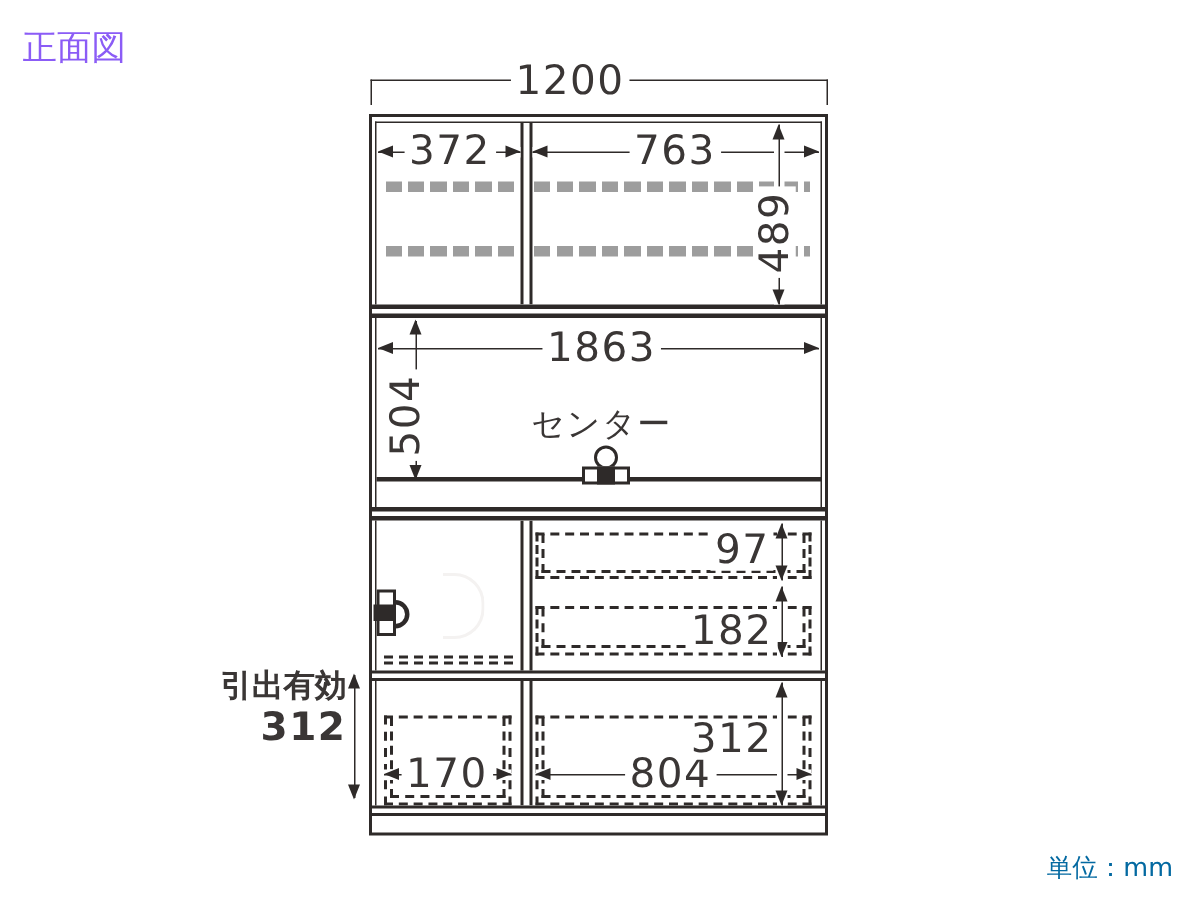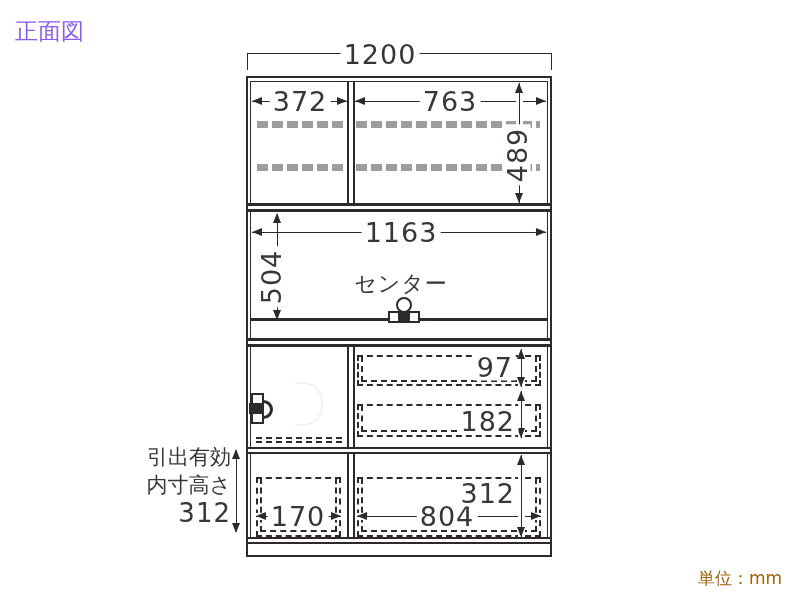--- a/index.html
+++ b/index.html
@@ -35,38 +35,37 @@
   .vdiv{position:absolute;border-left:2px solid #2e2a29;border-right:2px solid #2e2a29;box-sizing:border-box;background:#fff;z-index:2;}
   .band{position:absolute;border-top:3px solid #2e2a29;border-bottom:3px solid #2e2a29;box-sizing:border-box;background:#fff;z-index:3;}
   .band-thin{border-top-width:2px;border-bottom-width:2px;}
   .shelf{position:absolute;height:7px;z-index:1;
     background:repeating-linear-gradient(90deg,#9d9d9d 0 11px,#ffffff 11px 15px);}
   .dbox{position:absolute;border:2px dashed #2e2a29;box-sizing:border-box;z-index:2;}
   .dbox-in{position:absolute;border:2px dashed #2e2a29;border-top:none;box-sizing:border-box;z-index:2;}
   .dashline{position:absolute;border-top:2px dashed #2e2a29;z-index:2;}
   .solidline{position:absolute;background:#2e2a29;z-index:2;}
   .door-arc{position:absolute;width:26px;height:40px;border:2px solid #f4f2f1;border-left:none;border-radius:0 20px 20px 0;z-index:1;}
-  .note{position:absolute;text-align:right;font-size:21px;line-height:28px;z-index:6;color:#3a3635;}
+  .note{position:absolute;text-align:right;font-size:21px;line-height:28px;z-index:6;color:#3a3635;font-weight:bold;}
   .note .num{font-size:26px;letter-spacing:1px;}
   .title{position:absolute;font-size:23px;z-index:6;color:#8b5cf6;}
-  .unit{position:absolute;font-size:17px;text-align:right;z-index:6;color:#a16207;}
+  .unit{position:absolute;font-size:17px;text-align:right;z-index:6;color:#0369a1;}
   .cjk{font-size:22px;letter-spacing:1px;}
   .icon-part{position:absolute;box-sizing:border-box;}
 </style>
 </head>
 <body>
 
 <div class="canvas">
 
   <div class="title" style="left:15px;top:16px;">正面図</div>
   <div class="unit" style="left:650px;top:567px;width:132px;">単位：mm</div>
 
   <div class="note" style="left:95px;top:443px;width:136px;">
     <div>引出有効</div>
-    <div>内寸高さ</div>
     <div class="num">312</div>
   </div>
   <div class="vplain" style="left:236px;top:450px;height:82px;"></div>
   <div class="ah ah-u" style="left:232px;top:449px;"></div>
   <div class="ah ah-d" style="left:232px;top:523px;"></div>
 
   <div class="hplain" style="left:247px;top:53px;width:305px;"></div>
   <div class="vplain" style="left:247px;top:53px;height:17px;"></div>
   <div class="vplain" style="left:551px;top:53px;height:17px;"></div>
   <div class="dim dim-c" style="left:380px;top:54px;">1200</div>
@@ -93,21 +92,21 @@
   <div class="vstrip" style="left:516px;top:83px;height:120px;"></div>
   <div class="ah ah-u" style="left:515px;top:83px;"></div>
   <div class="ah ah-d" style="left:515px;top:193px;"></div>
   <div class="dim dim-v" style="left:517px;top:155px;">489</div>
 
   <div class="band" style="left:248px;top:203px;width:302px;height:9px;"></div>
 
   <div class="hstrip" style="left:252px;top:229px;width:294px;"></div>
   <div class="ah ah-l" style="left:252px;top:228px;"></div>
   <div class="ah ah-r" style="left:536px;top:228px;"></div>
-  <div class="dim dim-c" style="left:401px;top:232px;">1163</div>
+  <div class="dim dim-c" style="left:401px;top:232px;">1863</div>
 
   <div class="vplain" style="left:277px;top:214px;height:106px;"></div>
   <div class="ah ah-u" style="left:273px;top:213px;"></div>
   <div class="ah ah-d" style="left:273px;top:310px;"></div>
   <div class="dim dim-v" style="left:271px;top:277px;">504</div>
 
   <div class="dim dim-c cjk" style="left:401px;top:284px;">センター</div>
   <div class="icon-part" style="left:396px;top:297px;width:16px;height:16px;border:2.5px solid #2e2a29;border-radius:50%;z-index:3;"></div>
   <div class="icon-part" style="left:388px;top:311px;width:32px;height:12px;border:2px solid #2e2a29;background:#fff;z-index:4;"></div>
   <div class="icon-part" style="left:398px;top:311px;width:12px;height:12px;background:#2e2a29;z-index:5;"></div>

